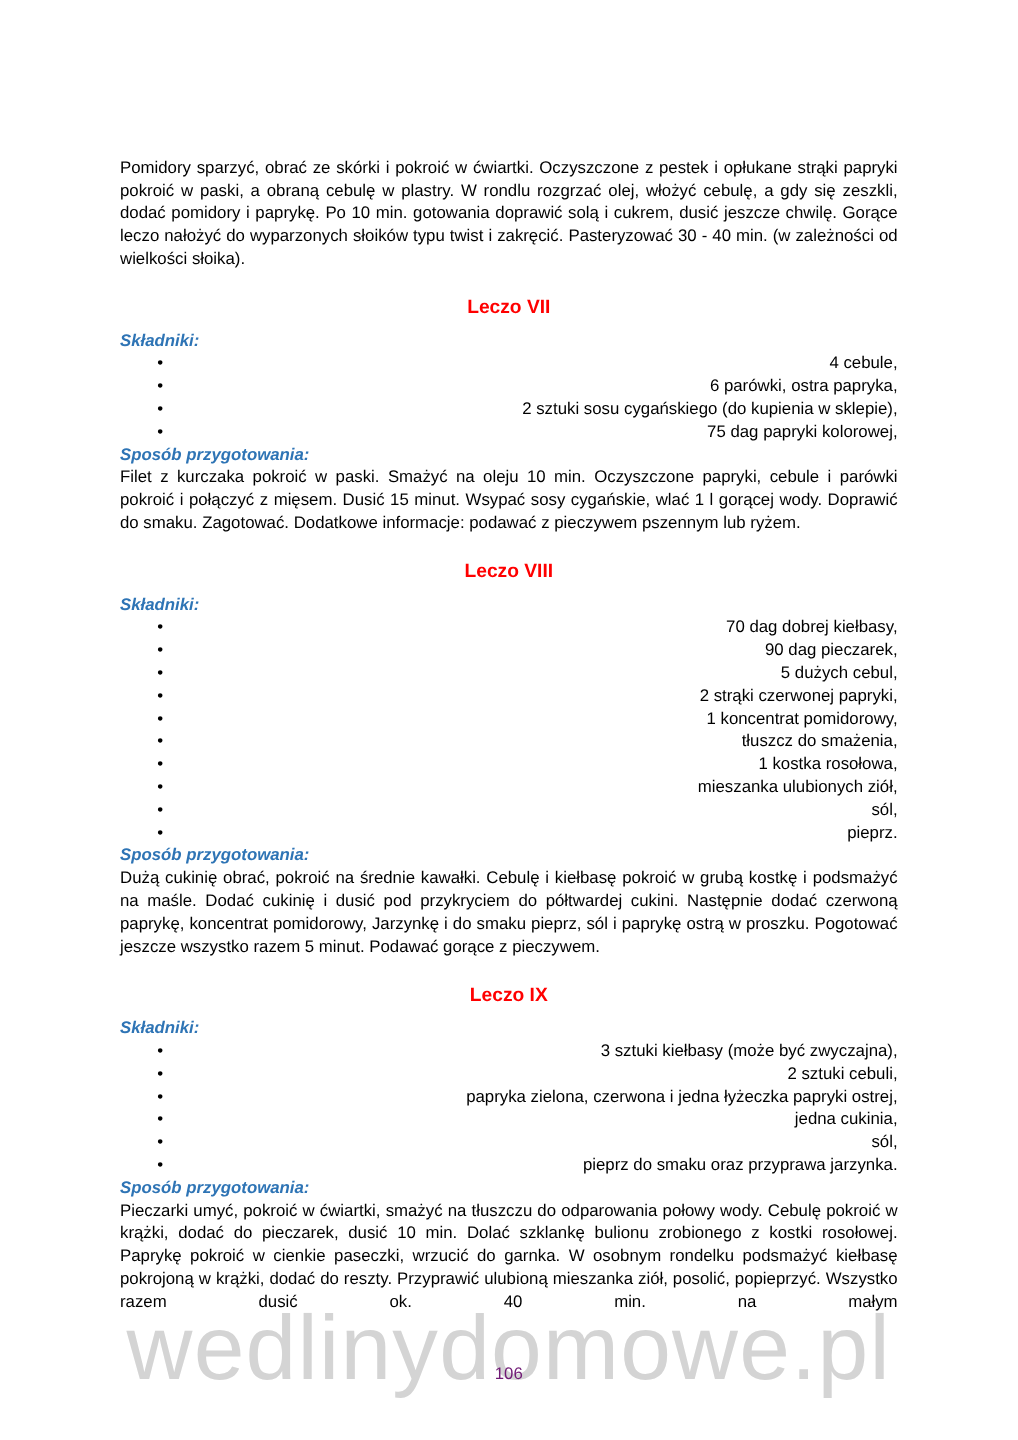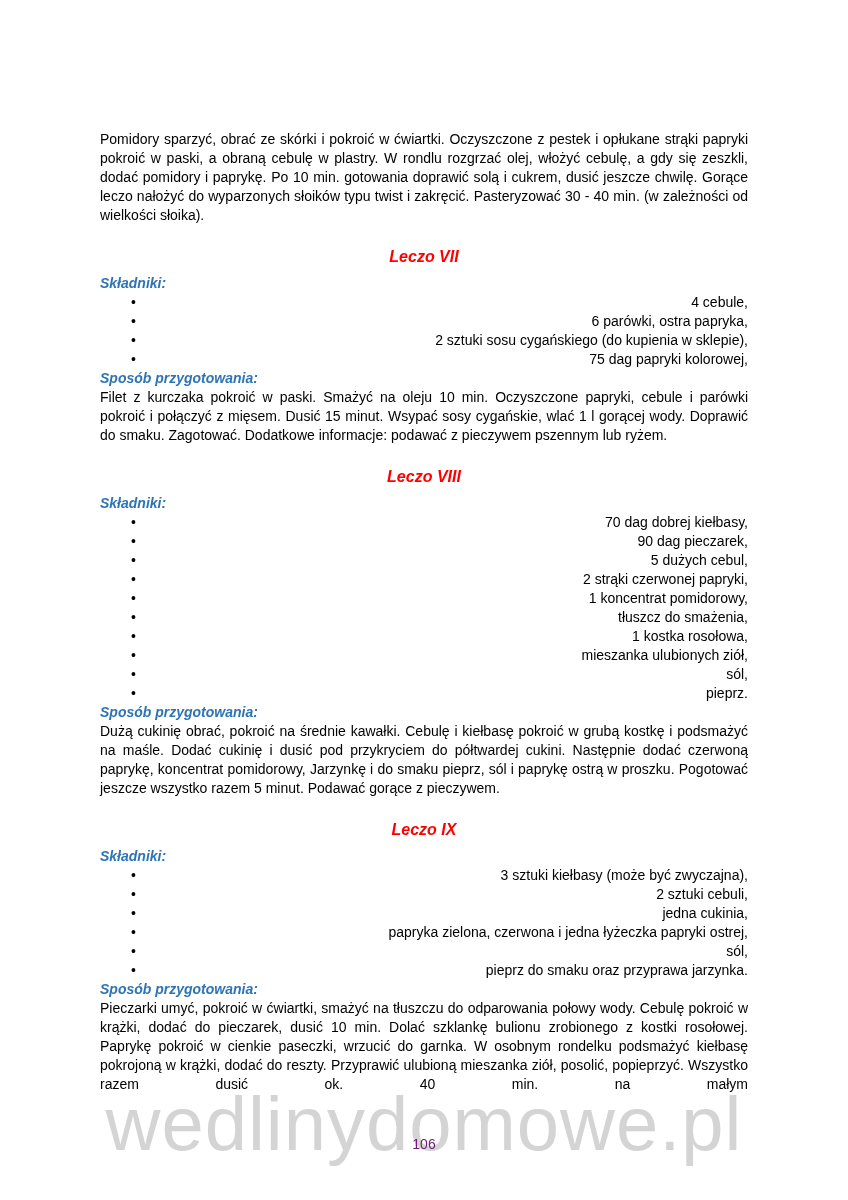--- a/index.html
+++ b/index.html
@@ -25,21 +25,20 @@
     margin-top: 32px;
   }
   p.body { text-align: justify; }
   p.body.continued { text-align-last: justify; }
   .recipe-title {
     text-align: center;
     color: var(--heading-color, #ff0000);
     font-size: 16px;
     font-weight: 700;
     margin: 22px 0 8px;
-    font-style: italic;
   }
   .label {
     color: var(--label-color, #2e74b5);
     font-weight: 700;
     font-style: italic;
   }
   ul.ingredients { list-style: none; }
   ul.ingredients li {
     position: relative;
     padding-left: 52px;
@@ -115,22 +114,22 @@
       <p class="label">Sposób przygotowania:</p>
       <p class="body">Dużą cukinię obrać, pokroić na średnie kawałki. Cebulę i kiełbasę pokroić w grubą kostkę i podsmażyć na maśle. Dodać cukinię i dusić pod przykryciem do półtwardej cukini. Następnie dodać czerwoną paprykę, koncentrat pomidorowy, Jarzynkę i do smaku pieprz, sól i paprykę ostrą w proszku. Pogotować jeszcze wszystko razem 5 minut. Podawać gorące z pieczywem.</p>
     </section>
 
     <section>
       <h2 class="recipe-title">Leczo IX</h2>
       <p class="label">Składniki:</p>
       <ul class="ingredients">
         <li>3 sztuki kiełbasy (może być zwyczajna),</li>
         <li>2 sztuki cebuli,</li>
+        <li>papryka zielona, czerwona i jedna łyżeczka papryki ostrej,</li>
         <li>jedna cukinia,</li>
-        <li>papryka zielona, czerwona i jedna łyżeczka papryki ostrej,</li>
         <li>sól,</li>
         <li>pieprz do smaku oraz przyprawa jarzynka.</li>
       </ul>
       <p class="label">Sposób przygotowania:</p>
       <p class="body continued">Pieczarki umyć, pokroić w ćwiartki, smażyć na tłuszczu do odparowania połowy wody. Cebulę pokroić w krążki, dodać do pieczarek, dusić 10 min. Dolać szklankę bulionu zrobionego z kostki rosołowej. Paprykę pokroić w cienkie paseczki, wrzucić do garnka. W osobnym rondelku podsmażyć kiełbasę pokrojoną w krążki, dodać do reszty. Przyprawić ulubioną mieszanka ziół, posolić, popieprzyć. Wszystko razem dusić ok. 40 min. na małym</p>
     </section>
 
   </div>
 
   <div class="watermark">wedlinydomowe.pl</div>

